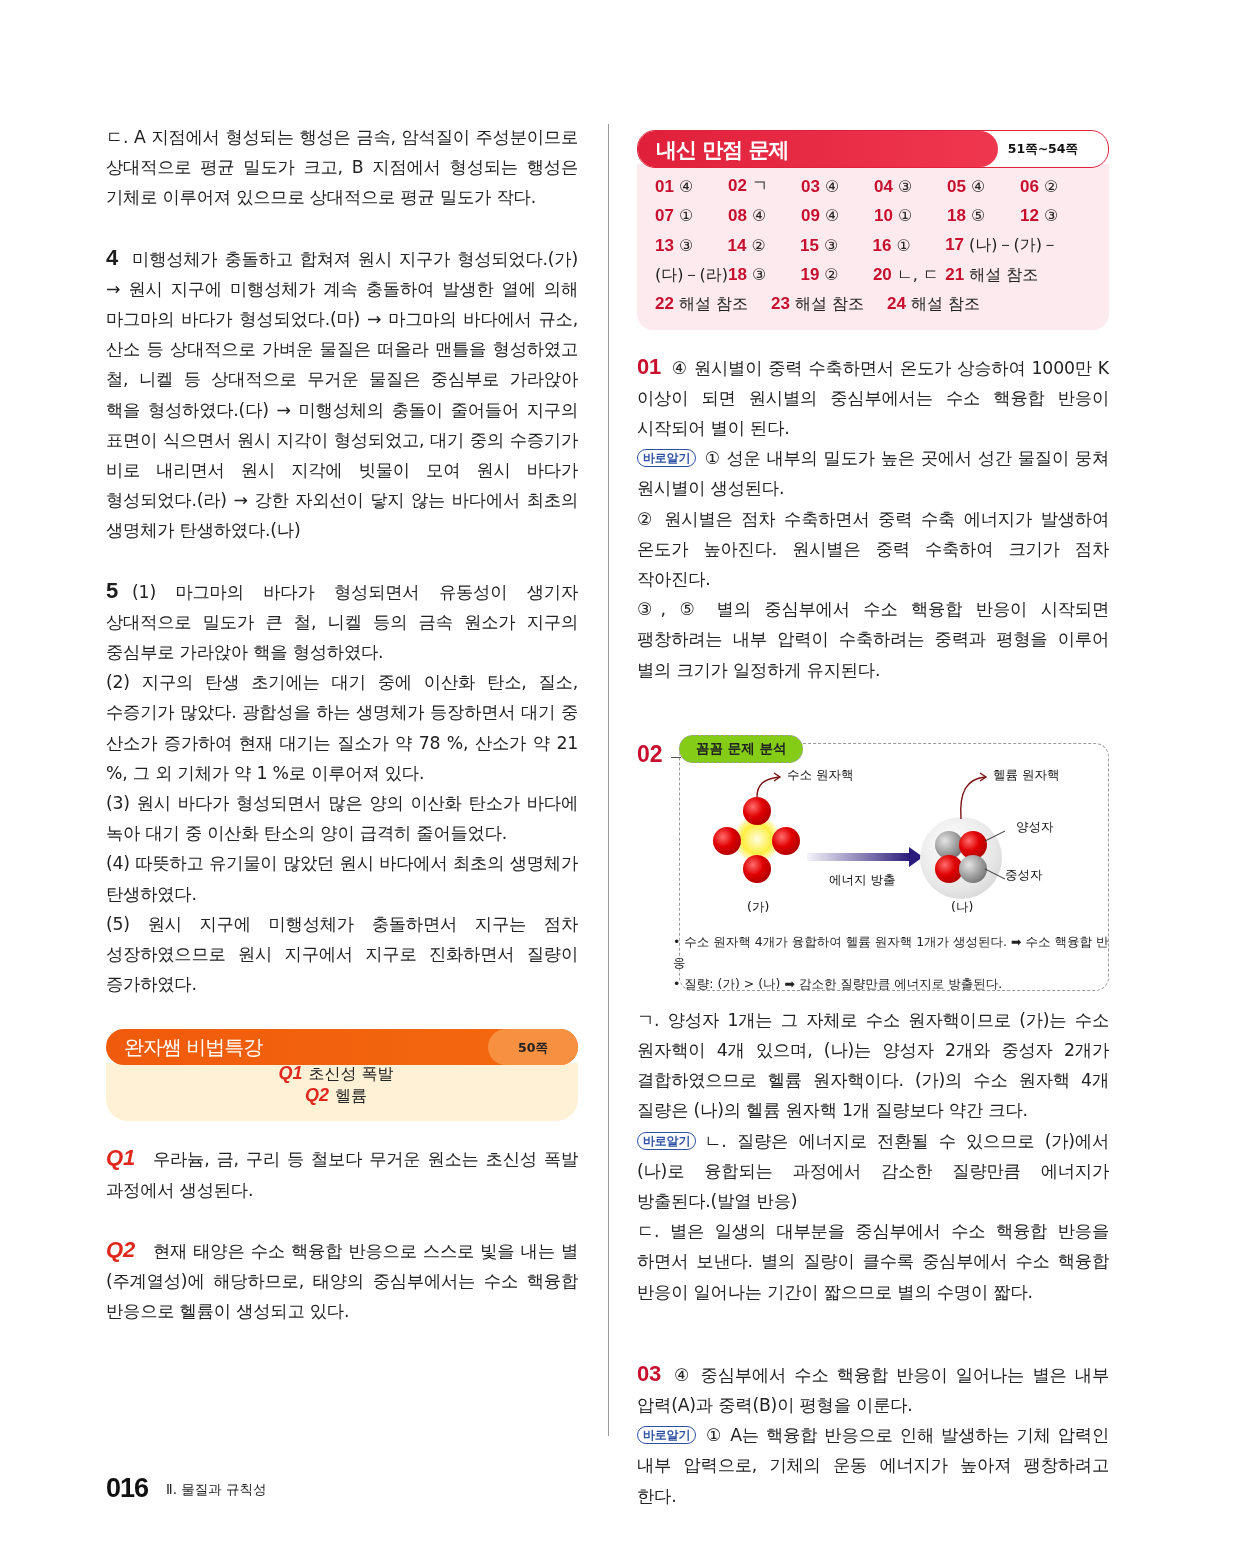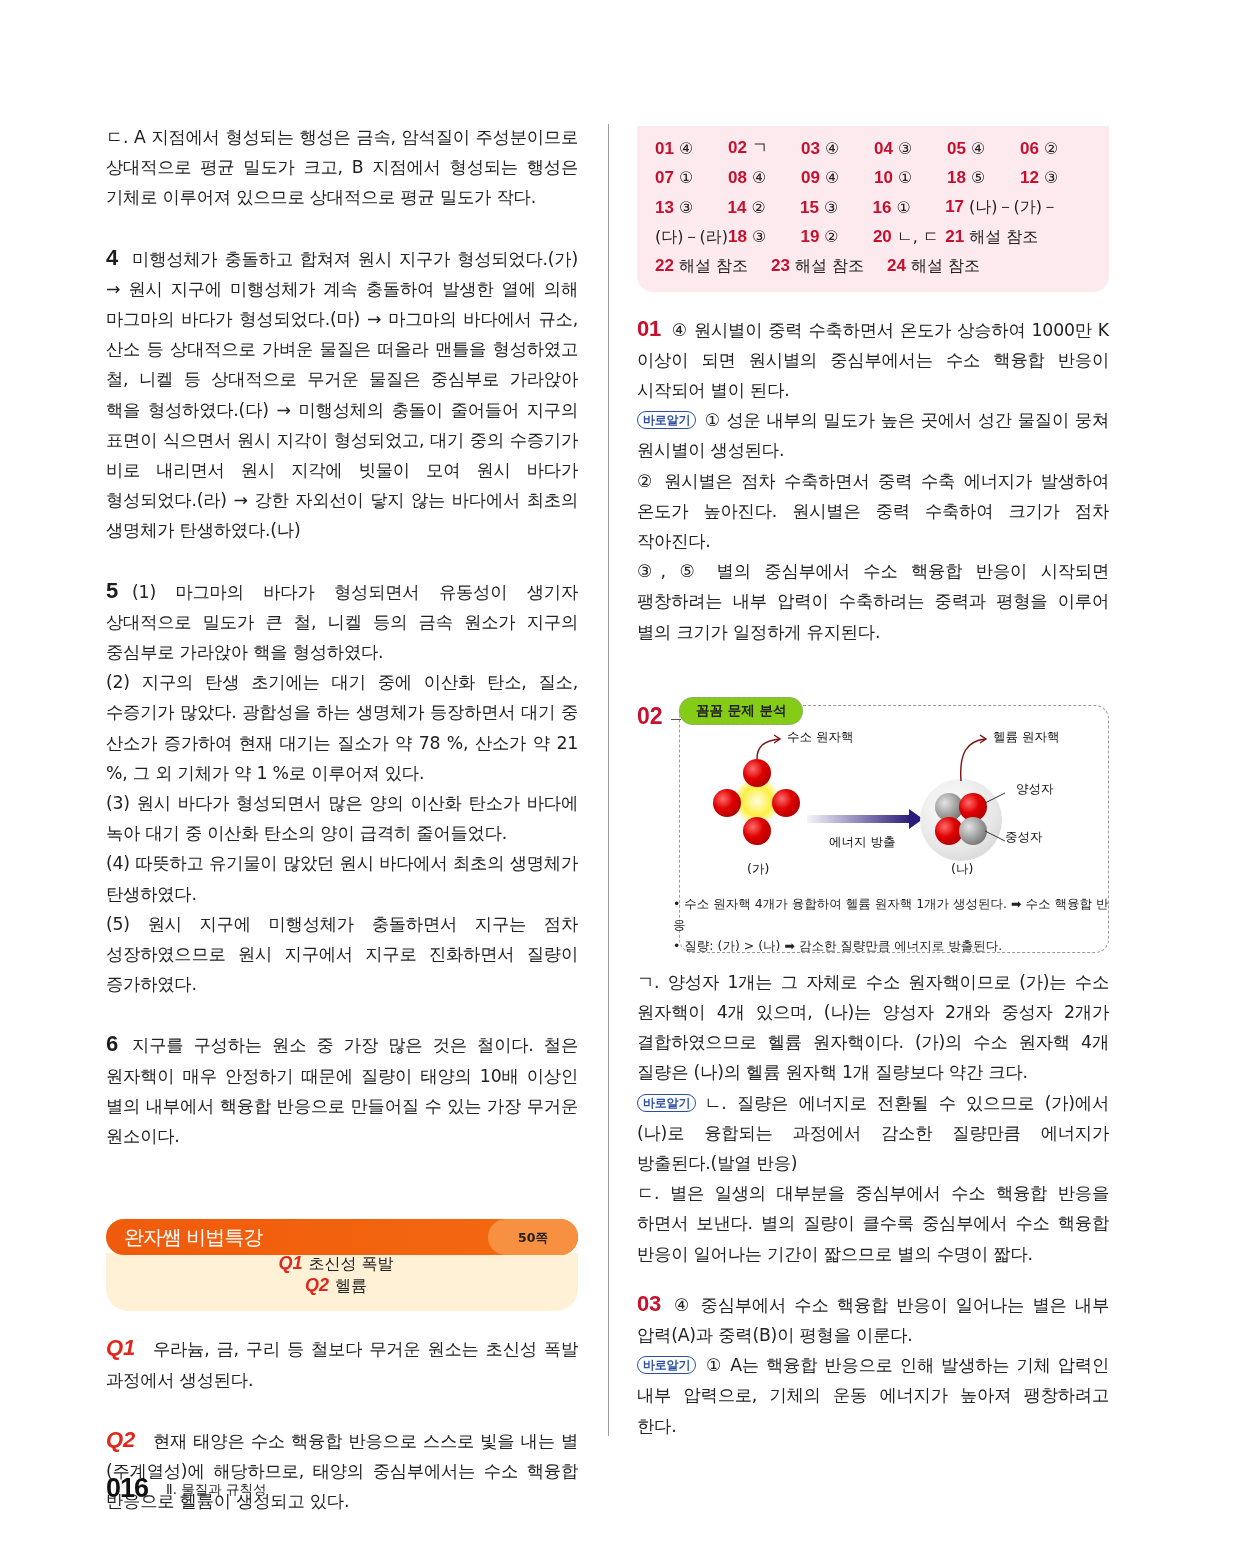--- a/index.html
+++ b/index.html
@@ -76,23 +76,20 @@
   </div>
 
   <div class="block">
     <p class="t"><span class="num">5</span><span>(1) 마그마의 바다가 형성되면서 유동성이 생기자 상대적으로 밀도가 큰 철, 니켈 등의 금속 원소가 지구의 중심부로 가라앉아 핵을 형성하였다.</span></p>
     <p class="t">(2) 지구의 탄생 초기에는 대기 중에 이산화 탄소, 질소, 수증기가 많았다. 광합성을 하는 생명체가 등장하면서 대기 중 산소가 증가하여 현재 대기는 질소가 약 78 %, 산소가 약 21 %, 그 외 기체가 약 1 %로 이루어져 있다.</p>
     <p class="t">(3) 원시 바다가 형성되면서 많은 양의 이산화 탄소가 바다에 녹아 대기 중 이산화 탄소의 양이 급격히 줄어들었다.</p>
     <p class="t">(4) 따뜻하고 유기물이 많았던 원시 바다에서 최초의 생명체가 탄생하였다.</p>
     <p class="t">(5) 원시 지구에 미행성체가 충돌하면서 지구는 점차 성장하였으므로 원시 지구에서 지구로 진화하면서 질량이 증가하였다.</p>
   </div>
 
-  <div class="block" style="margin-bottom:68px;">
-    <p class="t"><span class="num">6</span><span>지구를 구성하는 원소 중 가장 많은 것은 철이다. 철은 원자핵이 매우 안정하기 때문에 질량이 태양의 10배 이상인 별의 내부에서 핵융합 반응으로 만들어질 수 있는 가장 무거운 원소이다.</span></p>
-  </div>
 
   <div>
     <div class="ohdr">
       <div class="pgzone"></div>
       <span class="ttl">완자쌤 비법특강</span>
       <span class="pg">50쪽</span>
     </div>
     <div class="obody">
       <span class="item"><span class="q" style="font-size:18px;margin-right:6px;">Q1</span><span>초신성 폭발</span></span>
       <span class="item"><span class="q" style="font-size:18px;margin-right:6px;">Q2</span><span>헬륨</span></span>
@@ -101,20 +98,25 @@
 
   <div class="block" style="margin-top:22px;">
     <p class="t"><span class="q">Q1</span><span>우라늄, 금, 구리 등 철보다 무거운 원소는 초신성 폭발 과정에서 생성된다.</span></p>
   </div>
   <div class="block">
     <p class="t"><span class="q">Q2</span><span>현재 태양은 수소 핵융합 반응으로 스스로 빛을 내는 별(주계열성)에 해당하므로, 태양의 중심부에서는 수소 핵융합 반응으로 헬륨이 생성되고 있다.</span></p>
   </div>
 </div>
 
 <div class="col col-right" style="top:130px;">
+  <div class="hdr">
+    <div class="bar"></div>
+    <span class="ttl">내신 만점 문제</span>
+    <span class="pg">51쪽~54쪽</span>
+  </div>
   <div class="ans">
     <div class="ans-row">
       <span class="ans-cell"><span class="n">01</span><span>④</span></span>
       <span class="ans-cell"><span class="n">02</span><span>ㄱ</span></span>
       <span class="ans-cell"><span class="n">03</span><span>④</span></span>
       <span class="ans-cell"><span class="n">04</span><span>③</span></span>
       <span class="ans-cell"><span class="n">05</span><span>④</span></span>
       <span class="ans-cell"><span class="n">06</span><span>②</span></span>
     </div>
     <div class="ans-row">
@@ -194,21 +196,21 @@
       </svg>
     <span class="sm" style="left:368px;top:132px;">중성자</span>
     <span class="sm" style="left:314px;top:164px;">(나)</span>
 
     <div class="notes" style="left:36px;">
       <div>• 수소 원자핵 4개가 융합하여 헬륨 원자핵 1개가 생성된다. ➡ 수소 핵융합 반응</div>
       <div>• 질량: (가) &gt; (나) ➡ 감소한 질량만큼 에너지로 방출된다.</div>
     </div>
   </div>
 
-  <div class="block" style="margin-top:14px;margin-bottom:20px;">
+  <div class="block" style="margin-top:14px;margin-bottom:52px;">
     <p class="t">ㄱ. 양성자 1개는 그 자체로 수소 원자핵이므로 (가)는 수소 원자핵이 4개 있으며, (나)는 양성자 2개와 중성자 2개가 결합하였으므로 헬륨 원자핵이다. (가)의 수소 원자핵 4개 질량은 (나)의 헬륨 원자핵 1개 질량보다 약간 크다.</p>
     <p class="t"><span class="badge">바로알기</span><span>ㄴ. 질량은 에너지로 전환될 수 있으므로 (가)에서 (나)로 융합되는 과정에서 감소한 질량만큼 에너지가 방출된다.(발열 반응)</span></p>
     <p class="t">ㄷ. 별은 일생의 대부분을 중심부에서 수소 핵융합 반응을 하면서 보낸다. 별의 질량이 클수록 중심부에서 수소 핵융합 반응이 일어나는 기간이 짧으므로 별의 수명이 짧다.</p>
   </div>
 
   <div class="block">
     <p class="t"><span class="rnum">03</span><span>④ 중심부에서 수소 핵융합 반응이 일어나는 별은 내부 압력(A)과 중력(B)이 평형을 이룬다.</span></p>
     <p class="t"><span class="badge">바로알기</span><span>① A는 핵융합 반응으로 인해 발생하는 기체 압력인 내부 압력으로, 기체의 운동 에너지가 높아져 팽창하려고 한다.</span></p>
   </div>
 </div>

